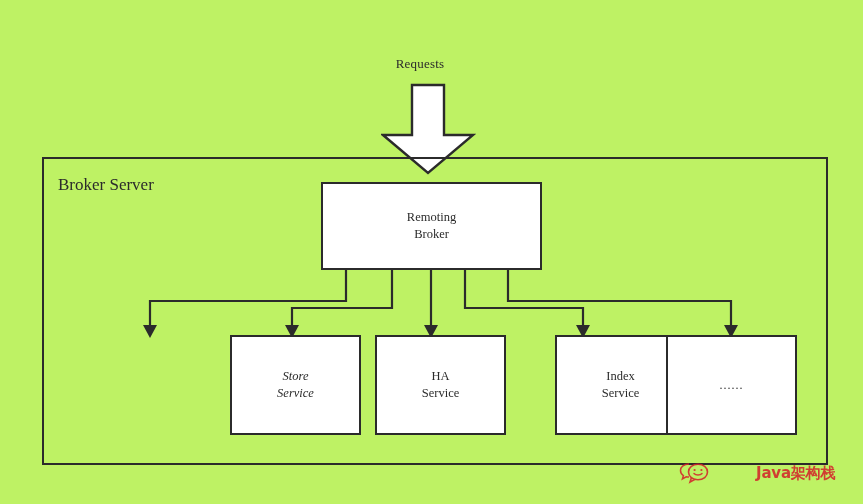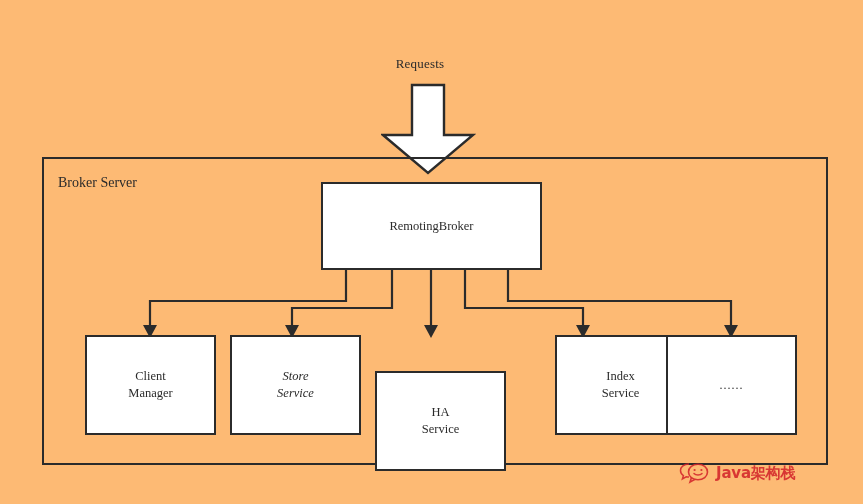--- a/index.html
+++ b/index.html
@@ -8,21 +8,21 @@
     background: #ffffff;
   }
   body {
     font-family: "Liberation Serif", "DejaVu Serif", serif;
     color: #2b2b2b;
   }
   #canvas {
     position: relative;
     width: 863px;
     height: 504px;
-    background: #fdba74;
+    background: #bef264;
     overflow: hidden;
   }
 
   
   .requests-label {
     position: absolute;
     left: 355px;
     top: 56px;
     width: 130px;
     text-align: center;
@@ -49,37 +49,37 @@
     width: 786px;
     height: 308px;
     border: 2px solid #2b2b2b;
     box-sizing: border-box;
     background: transparent;
   }
   .broker-label {
     position: absolute;
     left: 58px;
     top: 175px;
-    font-size: 14px;
+    font-size: 17px;
     color: #2b2b2b;
     white-space: nowrap;
   }
 
   
   .remoting-box {
     position: absolute;
     left: 321px;
     top: 182px;
     width: 221px;
     height: 88px;
     border: 2px solid #2b2b2b;
     box-sizing: border-box;
     background: #ffffff;
     display: flex;
-    flex-direction: row;
+    flex-direction: column;
     align-items: center;
     justify-content: center;
     line-height: 1.35;
     font-size: 12.5px;
   }
 
   
   .connectors {
     position: absolute;
     left: 0;
@@ -130,20 +130,21 @@
     gap: 4px;
     opacity: 0.88;
   }
   .watermark-text {
     font-family: "DejaVu Sans", "Liberation Sans", sans-serif;
     font-size: 15px;
     font-weight: 700;
     color: #d3262b;
     white-space: nowrap;
     letter-spacing: -0.2px;
+    margin-left: 40px;
   }
 </style>
 </head>
 <body>
 
 <div id="canvas">
 
   <div class="requests-label">Requests</div>
 
   <svg class="block-arrow" viewBox="0 0 100 92" xmlns="http://www.w3.org/2000/svg">
@@ -174,29 +175,25 @@
     <g fill="#2b2b2b">
       <polygon points="143,325 157,325 150,338"></polygon>
       <polygon points="285,325 299,325 292,338"></polygon>
       <polygon points="424,325 438,325 431,338"></polygon>
       <polygon points="576,325 590,325 583,338"></polygon>
       <polygon points="724,325 738,325 731,338"></polygon>
     </g>
   </svg>
 
   <div class="service-row">
-    <div class="service-box" style="left:0px;">
-      <span class="ln1">Client</span>
-      <span class="ln2">Manager</span>
-    </div>
     <div class="service-box" style="left:145px;font-style:italic;">
       <span class="ln1">Store</span>
       <span class="ln2">Service</span>
     </div>
-    <div class="service-box" style="left:290px;margin-top:36px;">
+    <div class="service-box" style="left:290px;">
       <span class="ln1">HA</span>
       <span class="ln2">Service</span>
     </div>
     <div class="service-box" style="left:435px;margin-left:35px;">
       <span class="ln1">Index</span>
       <span class="ln2">Service</span>
     </div>
     <div class="service-box ellipsis" style="left:581px;">
       <span class="ln1">......</span>
 

